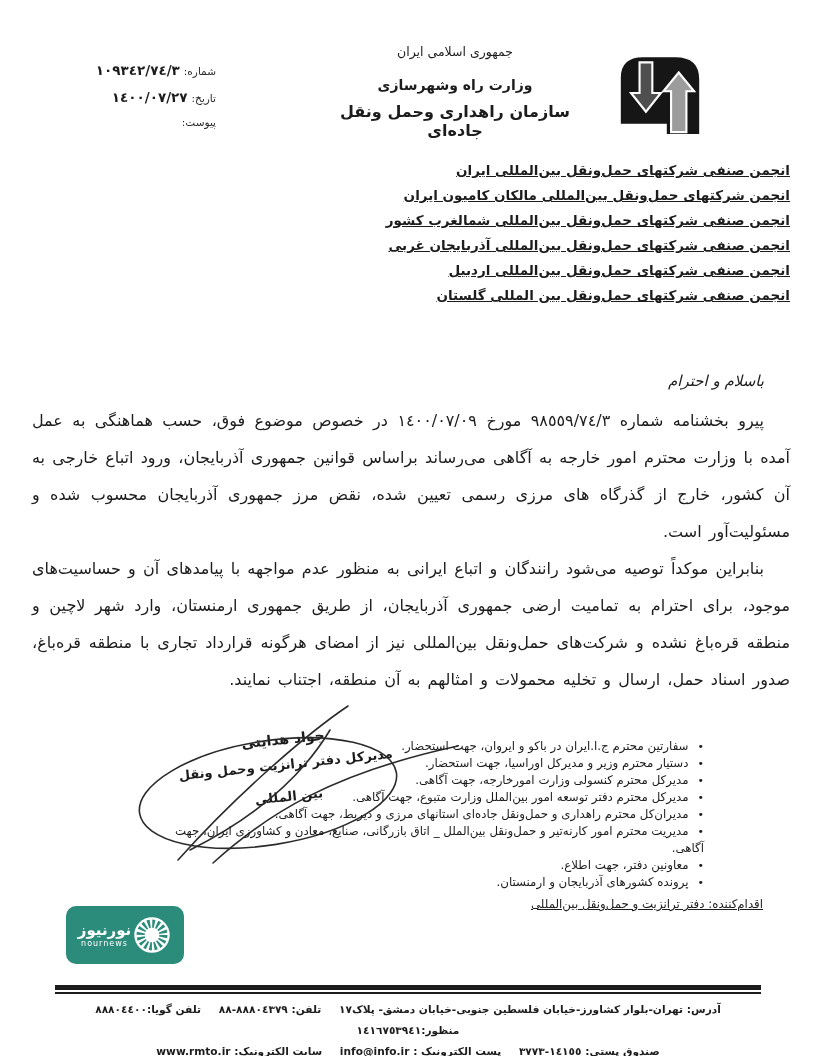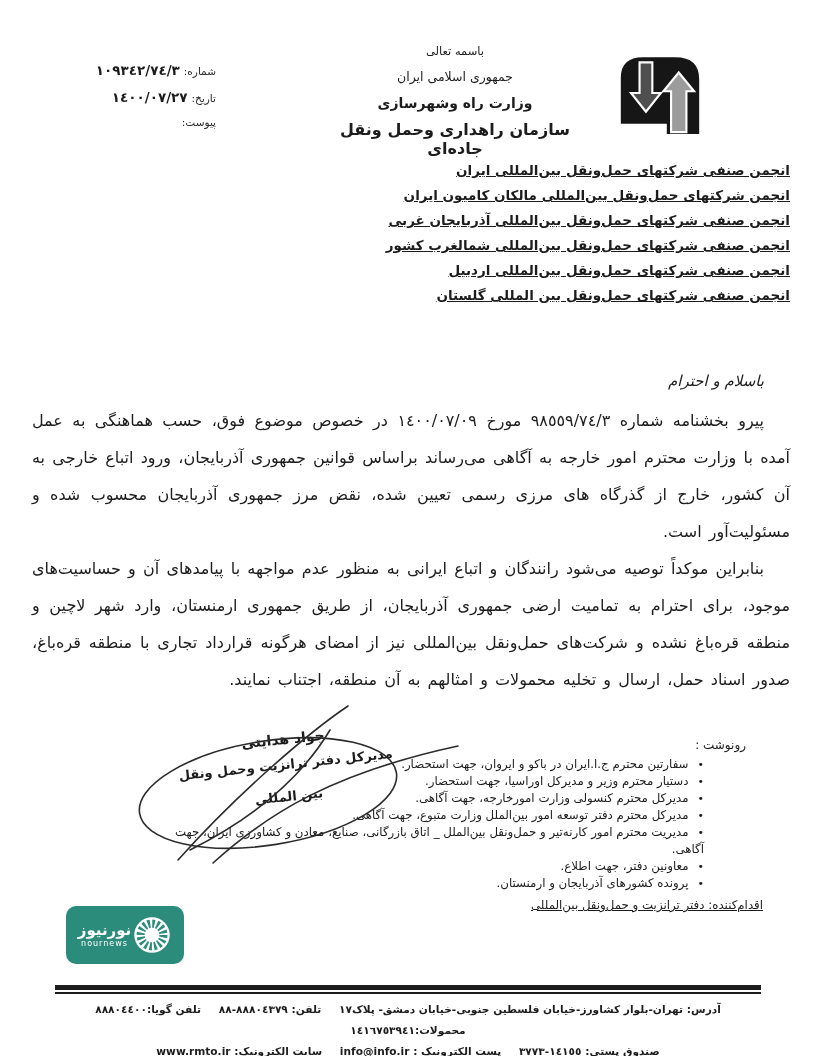--- a/index.html
+++ b/index.html
@@ -9,21 +9,21 @@
     direction:rtl;overflow:hidden;
   }
   
   .ref{position:absolute;top:62px;left:86px;width:130px;text-align:left;direction:rtl;}
   .ref-row{display:flex;justify-content:flex-start;align-items:baseline;gap:4px;margin-bottom:11px;}
   .ref-label{font-size:10.5px;color:#2a2a2a;}
   .ref-value{font-size:13.5px;font-weight:bold;letter-spacing:.5px;}
   
   .letterhead{position:absolute;top:44px;left:322px;width:266px;text-align:center;}
   .lh-1{font-size:11.5px;margin-bottom:11px;}
-  .lh-2{font-size:12.5px;margin-bottom:11px;}
+  .lh-2{font-size:12.5px;margin-bottom:18px;}
   .lh-3{font-size:14px;font-weight:bold;margin-bottom:9px;}
   .lh-4{font-size:16px;font-weight:bold;}
   
   .logo{position:absolute;top:46px;left:614px;width:92px;height:94px;}
   
   .recipients{position:absolute;top:158px;right:26px;text-align:right;text-decoration:underline;}
   .recipient{font-weight:bold;font-size:13.5px;line-height:25px;}
   
   .subject{position:absolute;top:327px;right:26px;font-weight:bold;font-size:13px;}
   .salutation{position:absolute;top:372px;right:52px;font-size:15px;font-style:italic;font-weight:400;}
@@ -74,39 +74,38 @@
     <div class="ref-row">
       <span class="ref-label">تاریخ:</span>
       <span class="ref-value">١٤٠٠/٠٧/٢٧</span>
     </div>
     <div class="ref-row">
       <span class="ref-label">پیوست:</span>
     </div>
   </div>
 
   <div class="letterhead">
-    <div class="lh-1">باسمه تعالی</div>
     <div class="lh-2">جمهوری اسلامی ایران</div>
     <div class="lh-3">وزارت راه وشهرسازی</div>
     <div class="lh-4">سازمان راهداری وحمل ونقل جاده‌ای</div>
   </div>
 
   <div class="logo">
     <svg viewBox="0 0 108 100" width="92" height="94">
       <path d="M8,86 L8,32 Q8,8 34,8 L72,8 Q100,8 100,34 L100,98 L62,98 L62,86 Z" fill="#161616"></path>
       <path d="M30,14 L45,14 L45,50 L55,50 L37.5,72 L20,50 L30,50 Z" fill="#4f4f4f" stroke="#fff" stroke-width="2.5"></path>
       <path d="M67,96 L67,48 L58,48 L76,26 L94,48 L85,48 L85,96 Z" fill="#9c9c9c" stroke="#fff" stroke-width="2.5"></path>
     </svg>
   </div>
 
   <div class="recipients">
     <div class="recipient">انجمن صنفی شرکتهای حمل‌ونقل بین‌المللی ایران</div>
     <div class="recipient">انجمن شرکتهای حمل‌ونقل بین‌المللی مالکان کامیون ایران</div>
+    <div class="recipient">انجمن صنفی شرکتهای حمل‌ونقل بین‌المللی شمالغرب کشور</div>
     <div class="recipient">انجمن صنفی شرکتهای حمل‌ونقل بین‌المللی آذربایجان غربی</div>
-    <div class="recipient">انجمن صنفی شرکتهای حمل‌ونقل بین‌المللی شمالغرب کشور</div>
     <div class="recipient">انجمن صنفی شرکتهای حمل‌ونقل بین‌المللی اردبیل</div>
     <div class="recipient">انجمن صنفی شرکتهای حمل‌ونقل بین المللی گلستان</div>
   </div>
 
 
   <div class="salutation">باسلام و احترام</div>
 
   <div class="body-text">
     <p>پیرو بخشنامه شماره ٩٨٥٥٩/٧٤/٣ مورخ ١٤٠٠/٠٧/٠٩ در خصوص موضوع فوق، حسب هماهنگی به عمل آمده با وزارت محترم امور خارجه به آگاهی می‌رساند براساس قوانین جمهوری آذربایجان، ورود اتباع خارجی به آن کشور، خارج از گذرگاه های مرزی رسمی تعیین شده، نقض مرز جمهوری آذربایجان محسوب شده و مسئولیت‌آور است.</p>
     <p>بنابراین موکداً توصیه می‌شود رانندگان و اتباع ایرانی به منظور عدم مواجهه با پیامدهای آن و حساسیت‌های موجود، برای احترام به تمامیت ارضی جمهوری آذربایجان، از طریق جمهوری ارمنستان، وارد شهر لاچین و منطقه قره‌باغ نشده و شرکت‌های حمل‌ونقل بین‌المللی نیز از امضای هرگونه قرارداد تجاری با منطقه قره‌باغ، صدور اسناد حمل، ارسال و تخلیه محمولات و امثالهم به آن منطقه، اجتناب نمایند.</p>
@@ -122,25 +121,25 @@
       <g fill="none" stroke="#2b2b2b" stroke-width="1.6" stroke-linecap="round">
         <ellipse cx="150" cy="95" rx="130" ry="52" transform="rotate(-9 150 95)"></ellipse>
         <path d="M60,162 C120,95 190,35 230,8"></path>
         <path d="M95,165 C150,115 215,75 340,48"></path>
         <path d="M72,152 C132,122 182,82 212,32"></path>
       </g>
     </svg>
   </div>
 
   <div class="cc">
-    <div class="cc-label">رونوشت :</div>
     <div class="cc-item"><span class="cc-bullet">•</span><span>سفارتین محترم ج.ا.ایران در باکو و ایروان، جهت استحضار.</span></div>
     <div class="cc-item"><span class="cc-bullet">•</span><span>دستیار محترم وزیر و مدیرکل اوراسیا، جهت استحضار.</span></div>
     <div class="cc-item"><span class="cc-bullet">•</span><span>مدیرکل محترم کنسولی وزارت امورخارجه، جهت آگاهی.</span></div>
     <div class="cc-item"><span class="cc-bullet">•</span><span>مدیرکل محترم دفتر توسعه امور بین‌الملل وزارت متبوع، جهت آگاهی.</span></div>
+    <div class="cc-item"><span class="cc-bullet">•</span><span>مدیران‌کل محترم راهداری و حمل‌ونقل جاده‌ای استانهای مرزی و ذیربط، جهت آگاهی.</span></div>
     <div class="cc-item"><span class="cc-bullet">•</span><span>مدیریت محترم امور کارنه‌تیر و حمل‌ونقل بین‌الملل _ اتاق بازرگانی، صنایع، معادن و کشاورزی ایران، جهت آگاهی.</span></div>
     <div class="cc-item"><span class="cc-bullet">•</span><span>معاونین دفتر، جهت اطلاع.</span></div>
     <div class="cc-item"><span class="cc-bullet">•</span><span>پرونده کشورهای آذربایجان و ارمنستان.</span></div>
     <div class="cc-action">اقدام‌کننده: دفتر ترانزیت و حمل‌ونقل بین‌المللی</div>
   </div>
 
   <div class="nournews">
     <svg viewBox="0 0 44 44" width="40" height="40">
       <circle cx="22" cy="22" r="19.5" fill="#ffffff"></circle>
       <circle cx="22" cy="22" r="12.5" fill="none" stroke="#2c8c7c" stroke-width="9" stroke-dasharray="2.6 2.3"></circle>
@@ -150,21 +149,21 @@
       <div class="nn-en">nournews</div>
     </div>
   </div>
 
   <div class="footer-bar"></div>
   <div class="footer">
     <div>
       <span class="fseg">آدرس: تهران-بلوار کشاورز-خیابان فلسطین جنوبی-خیابان دمشق- پلاک١٧</span>
       <span class="fseg">تلفن: ٨٨٨٠٤٣٧٩-٨٨</span>
       <span class="fseg">تلفن گویا:٨٨٨٠٤٤٠٠</span>
-      <span class="fseg">محمولات:١٤١٦٧٥٣٩٤١</span>
+      <span class="fseg">منظور:١٤١٦٧٥٣٩٤١</span>
     </div>
     <div>
       <span class="fseg">صندوق پستی: ١٤١٥٥-٣٧٧٣</span>
       <span class="fseg">
         <span>پست الکترونیک :</span>
         <span class="ltr">info@info.ir</span>
       </span>
       <span class="fseg">
         <span>سایت الکترونیک:</span>
         <span class="ltr">www.rmto.ir</span>

